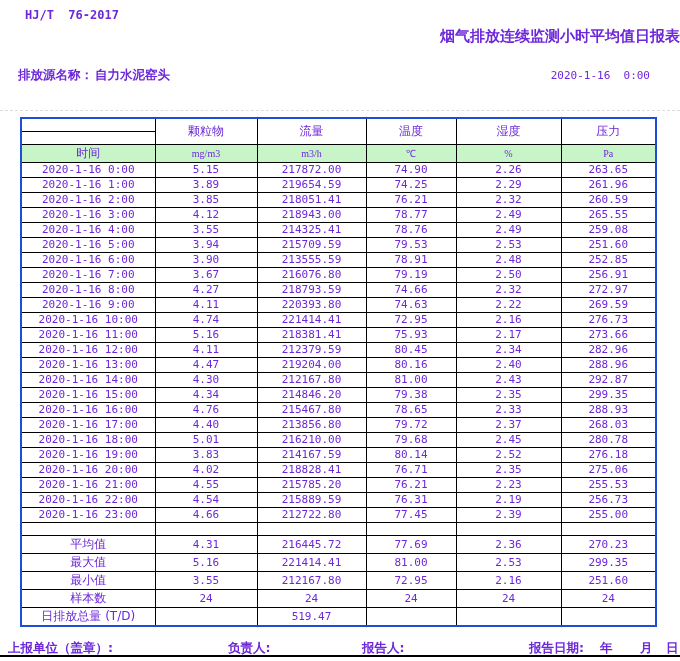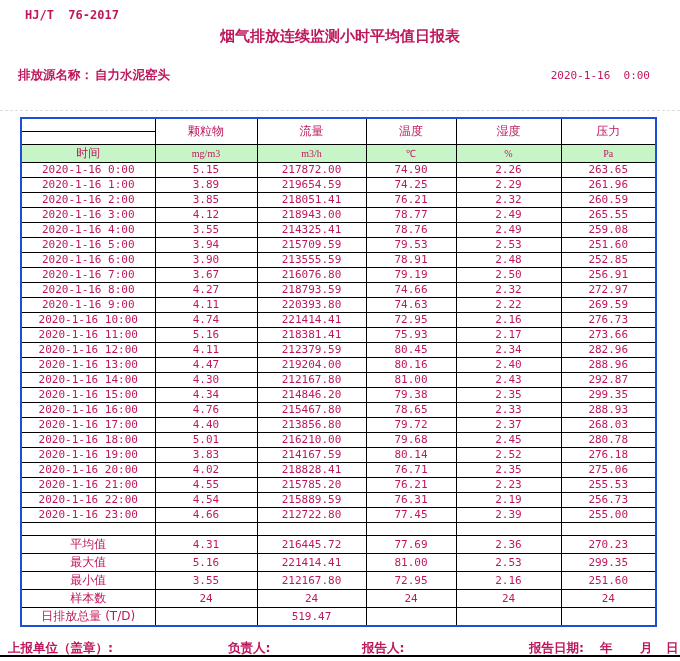--- a/index.html
+++ b/index.html
@@ -1,31 +1,31 @@
 <!DOCTYPE html>
 <html><head>
 <meta charset="utf-8">
 <style>
   html,body{margin:0;padding:0;background:#ffffff;}
   .page{
     position:relative;
     width:680px;height:661px;
     background:#ffffff;
     font-family:"DejaVu Sans", sans-serif;
-    color:#be185d;
+    color:#6d28d9;
     overflow:hidden;
   }
   .doc-code{
     position:absolute;left:25px;top:8px;
     font-family:"DejaVu Sans Mono", monospace;
     font-weight:bold;font-size:12px;white-space:pre;
   }
   .report-title{
     position:absolute;left:0;top:27px;width:680px;
-    text-align:center;font-weight:bold;font-size:15px;
+    text-align:right;font-weight:bold;font-size:15px;
   }
   .meta-row{position:absolute;left:18px;top:67px;font-size:12.5px;font-weight:bold;}
   .meta-row .source-name{margin-left:2px;}
   .report-time{
     position:absolute;top:69px;right:30px;
     font-family:"DejaVu Sans Mono", monospace;
     font-size:11px;font-weight:normal;white-space:pre;
   }
   .page-break-line{
     position:absolute;left:0;top:110px;width:680px;height:0;

